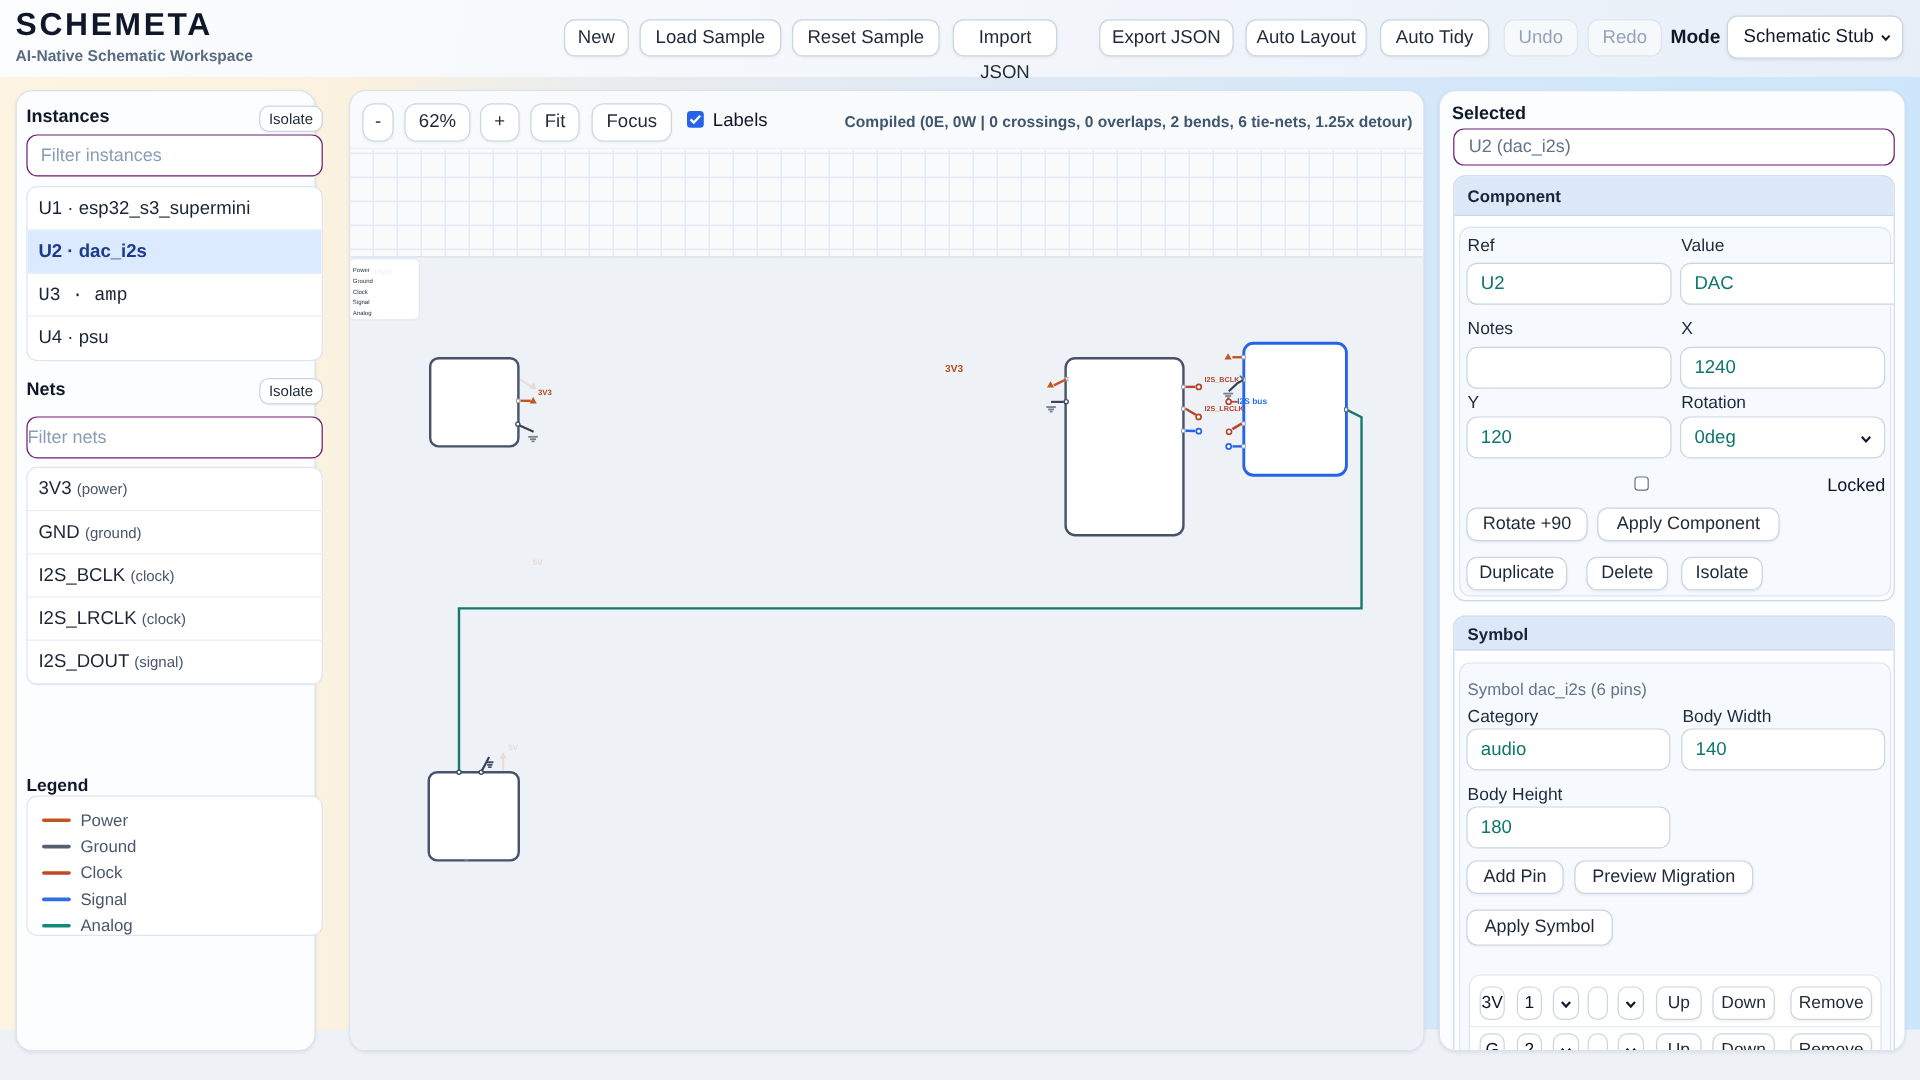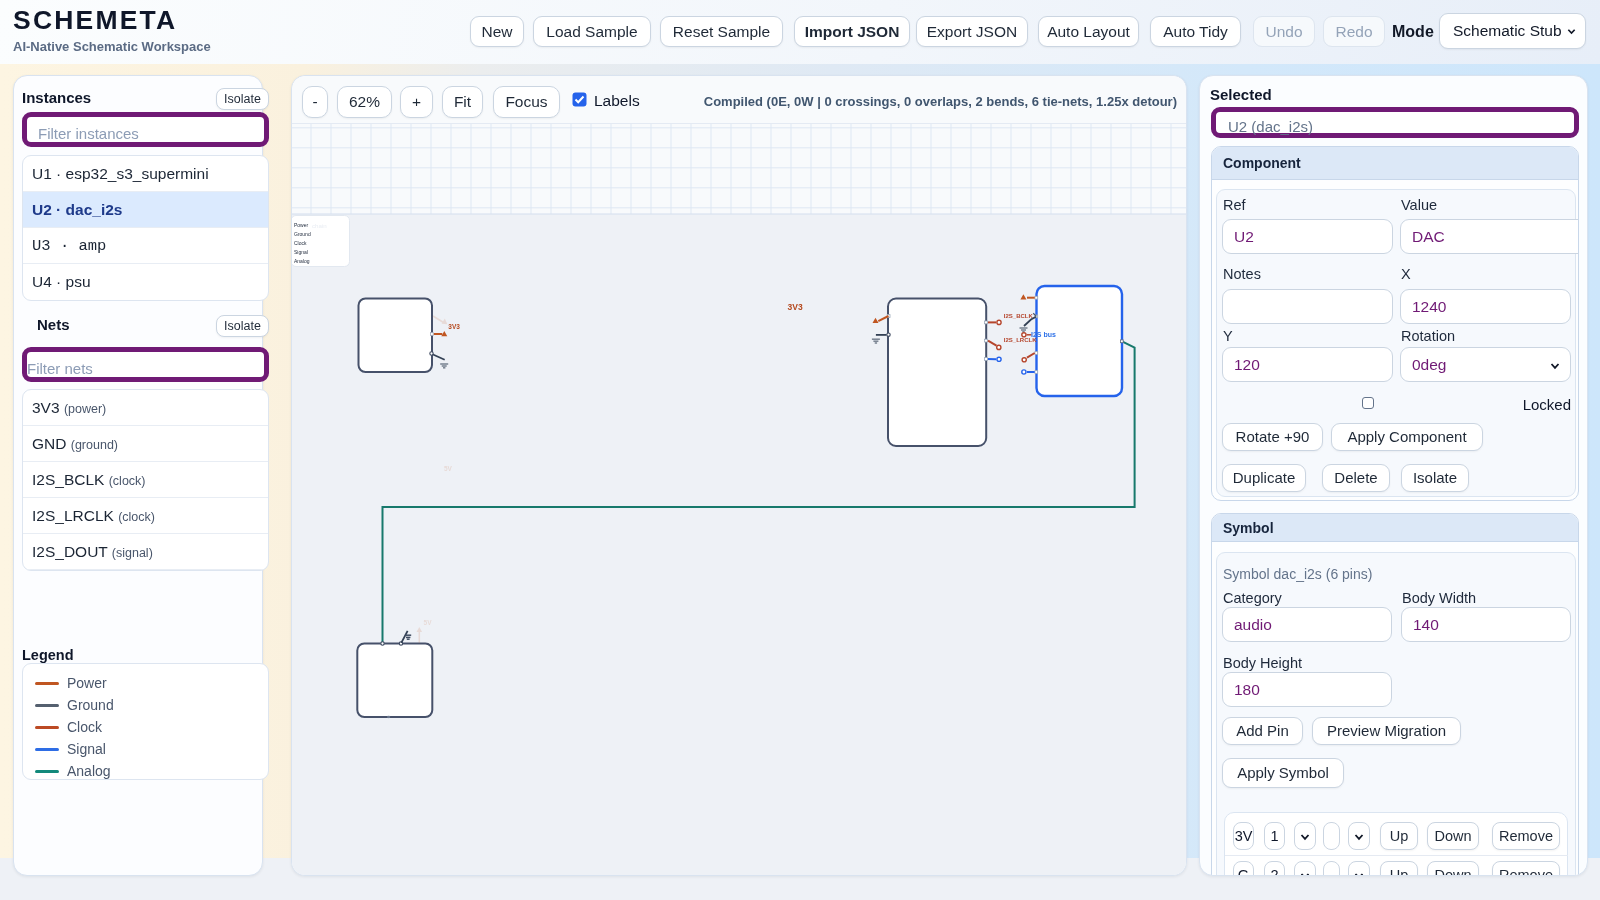--- a/index.html
+++ b/index.html
@@ -23,36 +23,36 @@
   color:#5b6b84; }
 .hbtn { position:absolute; top:16px; height:31px; background:#fff;
   border:1px solid #cbd5e1; border-radius:9px; font-size:15.5px; color:#1f2937;
   text-align:center; line-height:29px; box-shadow:0 1px 2px rgba(2,6,23,.05); }
 .hbtn.dis { background:#f6f9fc; border-color:#dde5ef; color:#94a3b8; box-shadow:none; }
 #modelabel { position:absolute; left:1392px; top:23px; font-size:16px; font-weight:bold; color:#111827; }
 .sel { background:#fff; border:1px solid #cbd5e1; border-radius:9px;
   font-size:15.5px; color:#111827; box-shadow:0 1px 2px rgba(2,6,23,.05); }
 .sel .chev { position:absolute; right:9px; top:50%; margin-top:-4px; width:9px; height:9px; }
 
-.ipt { background:#fff; border:5px solid #701a75; border-radius:9px; color:#0f172a; }
+.ipt { background:#fff; border:1px solid #701a75; border-radius:9px; color:#0f172a; }
 .ph { color:#8c9cb5; }
 .sbtn { background:#fff; border:1px solid #cbd5e1; border-radius:8px; color:#1f2937;
   text-align:center; box-shadow:0 1px 2px rgba(2,6,23,.05); }
 .nrow { height:36px; font-size:15.5px; color:#1b2534; line-height:36px; padding-left:9px;
   border-bottom:1px solid #e8edf4; }
 .nrow span { font-size:12.5px; color:#49566b; }
 .lrow { height:22px; font-size:14px; color:#49566b; line-height:22px; padding-left:12px; }
 .lrow i { display:inline-block; width:24px; height:3px; border-radius:2px;
   vertical-align:middle; margin-right:8px; margin-top:-2px; }
 .cbtn { position:absolute; top:10px; height:32px; background:#fff;
   border:1px solid #cbd5e1; border-radius:10px; font-size:15.5px; color:#1f2937;
   text-align:center; line-height:30px; box-shadow:0 1px 2px rgba(2,6,23,.05); }
 .flab { font-size:14.5px; color:#1e293b; }
 .finp { background:#fff; border:1px solid #cbd5e1; border-radius:9px;
-  font-size:15.5px; color:#701a75; line-height:33px; padding-left:11px; height:35px; }
+  font-size:15.5px; color:#0f766e; line-height:33px; padding-left:11px; height:35px; }
 .card { position:absolute; left:11px; width:368px; border:1px solid #c8d7ea;
   border-radius:10px; background:#fdfeff; overflow:hidden; }
 .cardhead { background:#dce8f7; border-bottom:1px solid #c8d7ea; font-weight:bold;
   font-size:14px; color:#16243c; padding-left:11px; }
 .inner { position:absolute; background:#f6f9fd; border:1px solid #dbe5f1; border-radius:9px; }
 .fbtn { position:absolute; background:#fff; border:1px solid #cbd5e1; border-radius:9px;
   font-size:15px; color:#1f2937; text-align:center; height:28px; line-height:26px;
   box-shadow:0 1px 2px rgba(2,6,23,.05); }
 .pinp { position:absolute; height:28px; background:#fff; border:1px solid #cbd5e1;
   border-radius:8px; font-size:14.5px; color:#0f172a; text-align:center; line-height:26px;
@@ -65,21 +65,21 @@
 </style>
 </head>
 <body>
 <div id="band"></div>
 <div id="header">
   <div id="title">SCHEMETA</div>
   <div id="subtitle">AI-Native Schematic Workspace</div>
   <div class="hbtn" style="left:470px;width:54px;">New</div>
   <div class="hbtn" style="left:533px;width:118px;">Load Sample</div>
   <div class="hbtn" style="left:660px;width:123px;">Reset Sample</div>
-  <div class="hbtn" style="left:794px;width:116px;font-weight:bold;">Import JSON</div>
+  <div class="hbtn" style="left:794px;width:87px;">Import JSON</div>
   <div class="hbtn" style="left:916px;width:112px;">Export JSON</div>
   <div class="hbtn" style="left:1038px;width:101px;">Auto Layout</div>
   <div class="hbtn" style="left:1150px;width:91px;">Auto Tidy</div>
   <div class="hbtn dis" style="left:1253px;width:62px;">Undo</div>
   <div class="hbtn dis" style="left:1323px;width:62px;">Redo</div>
   <div id="modelabel">Mode</div>
   <div class="sel" style="position:absolute;left:1439px;top:13px;width:147px;height:36px;line-height:34px;padding-left:13px;white-space:nowrap;overflow:hidden;font-size:15.5px;">Schematic Stub
     <svg class="chev" viewBox="0 0 10 10">
         <path d="M1.5 3 L5 6.8 L8.5 3" fill="none" stroke="#111827" stroke-width="1.8"></path>
       </svg>
@@ -90,21 +90,21 @@
 
   <div class="abs" style="left:8px;top:13px;font-size:15px;font-weight:bold;color:#0f172a;">Instances</div>
   <div class="sbtn abs" style="left:202px;top:12px;width:53px;height:22px;font-size:12.5px;line-height:20px;border-radius:8px;">Isolate</div>
   <div class="ipt abs ph" style="left:8px;top:36px;width:247px;height:35px;font-size:15px;line-height:33px;padding-left:11px;">Filter instances</div>
   <div class="abs" style="left:8px;top:79px;width:247px;border:1px solid #dde5f0;border-radius:9px;overflow:hidden;background:#fff;">
     <div style="height:36px;font-size:15.5px;color:#1b2534;line-height:36px;padding-left:9px;border-bottom:1px solid #e8edf4;">U1 · esp32_s3_supermini</div>
     <div style="height:36px;font-size:15.5px;line-height:36px;padding-left:9px;border-bottom:1px solid #e8edf4;background:#dbeafe;color:#1e3a8a;font-weight:bold;">U2 · dac_i2s</div>
     <div style="height:36px;font-size:15.5px;color:#1b2534;line-height:36px;padding-left:9px;border-bottom:1px solid #e8edf4;font-family:Liberation Mono, monospace;">U3 · amp</div>
     <div style="height:36px;font-size:15.5px;color:#1b2534;line-height:36px;padding-left:9px;">U4 · psu</div>
   </div>
-  <div class="abs" style="left:23px;top:240px;font-size:15px;font-weight:bold;color:#0f172a;">Nets</div>
+  <div class="abs" style="left:8px;top:240px;font-size:15px;font-weight:bold;color:#0f172a;">Nets</div>
   <div class="sbtn abs" style="left:202px;top:239px;width:53px;height:22px;font-size:12.5px;line-height:20px;border-radius:8px;">Isolate</div>
   <div class="ipt abs ph" style="left:8px;top:271px;width:247px;height:35px;font-size:15px;line-height:33px;padding-left:0;">Filter nets</div>
   <div class="abs" style="left:8px;top:313px;width:247px;border:1px solid #dde5f0;border-radius:9px;overflow:hidden;background:#fff;">
     <div class="nrow">3V3 <span>(power)</span></div>
     <div class="nrow">GND <span>(ground)</span></div>
     <div class="nrow">I2S_BCLK <span>(clock)</span></div>
     <div class="nrow">I2S_LRCLK <span>(clock)</span></div>
     <div class="nrow">I2S_DOUT <span>(signal)</span></div>
   </div>
   <div class="abs" style="left:8px;top:571px;font-size:14.5px;font-weight:bold;color:#0f172a;">Legend</div>

